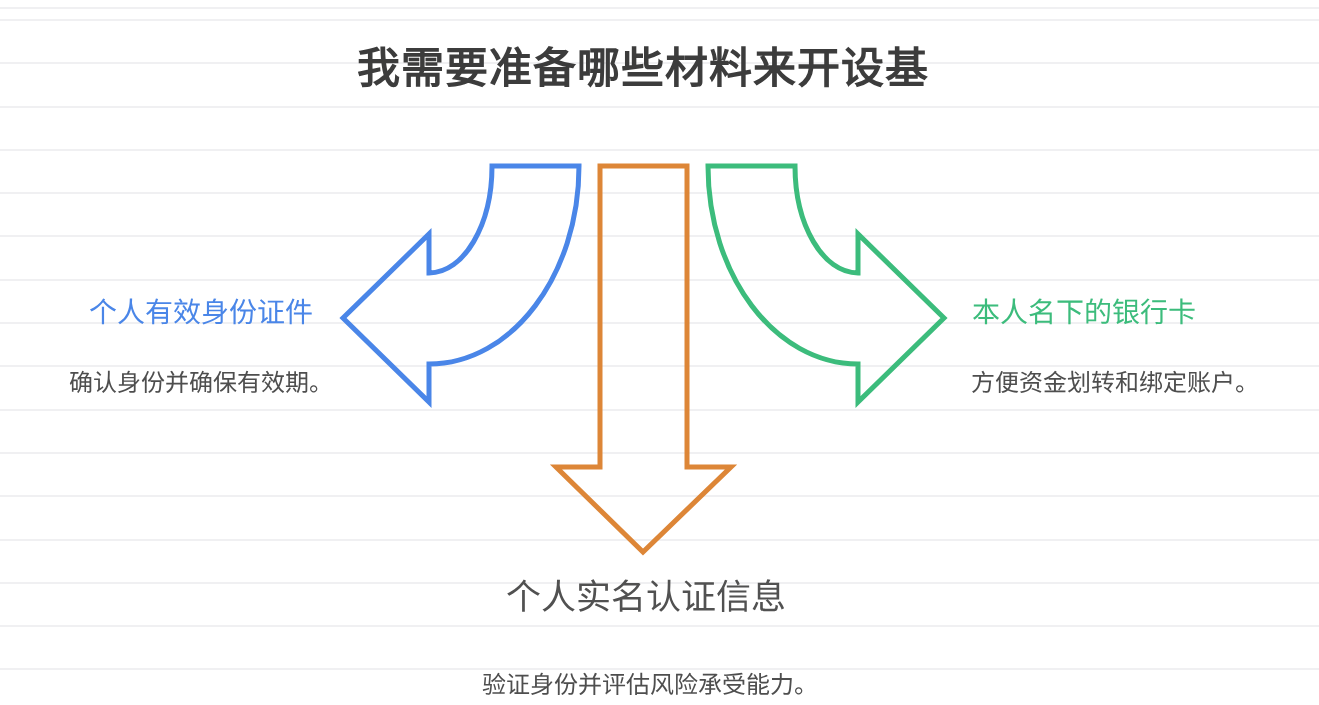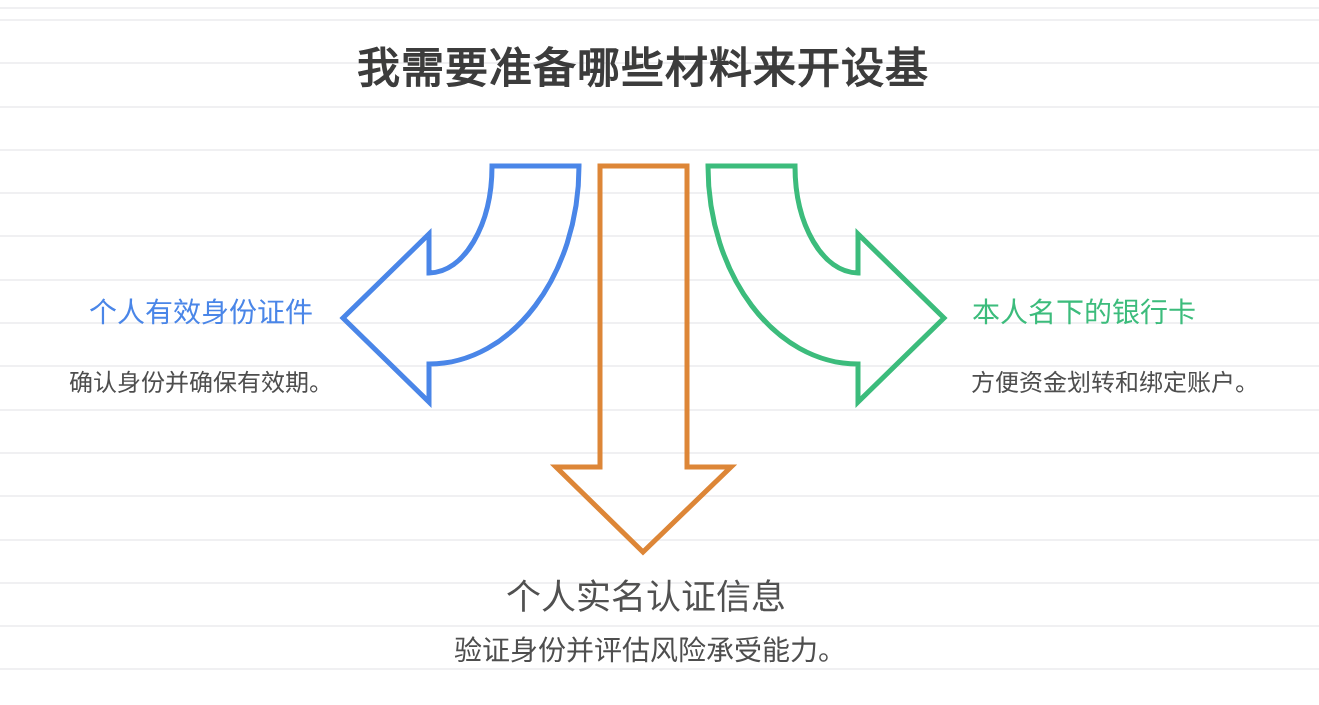--- a/index.html
+++ b/index.html
@@ -73,24 +73,24 @@
     position: absolute;
     top: 575px;
     left: 646px;
     transform: translateX(-50%);
     font-size: 35px;
     line-height: 44px;
     white-space: nowrap;
   }
   .bottom-desc {
     position: absolute;
-    top: 633px;
+    top: 667px;
     left: 650px;
     transform: translateX(-50%);
-    font-size: 28px;
+    font-size: 24px;
     line-height: 36px;
     white-space: nowrap;
   }
 </style>
 </head>
 <body>
 
 <div class="canvas">
 
   <div class="ruled-bg"></div>

